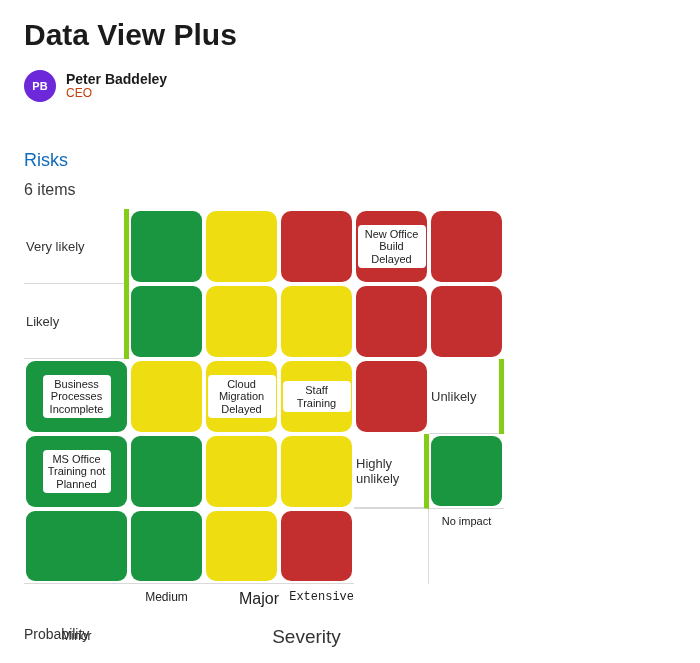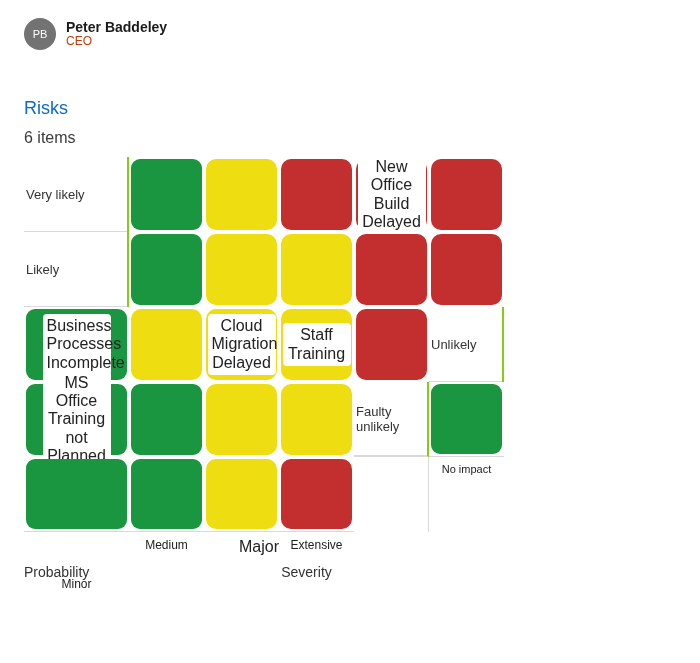--- a/index.html
+++ b/index.html
@@ -1,35 +1,35 @@
 <!DOCTYPE html>
 <html><head>
   <meta charset="utf-8">
   <style>
     * { box-sizing: border-box; margin: 0; padding: 0; }
     html, body { width: 700px; height: 663px; background: #fff; font-family: "Segoe UI", Arial, sans-serif; color: #222; }
     .wrap { padding: 18px 24px; }
     .page-title { font-size: 30px; font-weight: 600; color: #1b1b1b; margin-bottom: 18px; }
     .author-row { display: flex; align-items: center; gap: 10px; margin-bottom: 48px; }
-    .avatar { width: 32px; height: 32px; border-radius: 50%; background: #737373; color: #fff; display: flex; align-items: center; justify-content: center; font-size: 11px; font-weight: 400; }
+    .avatar { width: 32px; height: 32px; border-radius: 50%; background: #6d28d9; color: #fff; display: flex; align-items: center; justify-content: center; font-size: 11px; font-weight: 700; }
     .author-name { font-size: 14px; font-weight: 600; color: #1b1b1b; line-height: 1.1; }
     .author-role { font-size: 12px; color: #c2410c; line-height: 1.1; }
     .section-title { font-size: 18px; font-weight: 400; color: #0f6cbd; margin-bottom: 10px; }
     .count { font-size: 16px; color: #3a3a3a; margin-bottom: 10px; }
 
     .matrix-area { position: relative; width: 510px; }
     .grid {
       display: grid;
       grid-template-columns: 105px repeat(5, 75px);
       grid-template-rows: repeat(5, 75px) 26px;
     }
     .row-hdr {
       display: flex; align-items: center; justify-content: flex-start;
       font-size: 13px; color: #333; padding-left: 2px;
-      border-right: 2px solid #84cc16;
+      border-right: 5px solid #84cc16;
       position: relative;
     }
     .row-hdr::after {
       content: ""; position: absolute; left: 0; right: 0; bottom: 0;
       height: 1px; background: #d9d9d9;
     }
     .probability-col { border-right: 1px solid #d9d9d9; }
     .bottom-border-row { border-bottom: 1px solid #d9d9d9; }
 
     .cell { position: relative; padding: 2px; }
@@ -39,35 +39,36 @@
       display: flex; align-items: center; justify-content: center;
       position: relative;
     }
     .c-green  { background: #1a9641; border-radius: 9px; }
     .c-yellow { background: #eddd11; }
     .c-red    { background: #c32f2f; }
 
     .chip {
       background: #fff;
       color: #222;
-      font-size: 16px;
+      font-size: 11px;
       line-height: 1.15;
       padding: 3px 4px;
       border-radius: 4px;
       text-align: center;
       max-width: 68px;
     }
-    .axis-labels { display: grid; grid-template-columns: 105px 1fr; margin-top: 6px; }
+    .axis-labels { display: grid; grid-template-columns: 105px 1fr; margin-top: 16px; }
     .ylabel { font-size: 14px; color: #333; }
-    .xlabel { font-size: 14px; color: #333; text-align: center; margin-left: -50px; }
+    .xlabel { font-size: 19px; color: #333; text-align: center; margin-left: -50px; }
   </style>
 </head>
 <body>
 
 <div class="wrap">
+  <h1 class="page-title">Data View Plus</h1>
 
   <div class="author-row">
     <div class="avatar">PB</div>
     <div>
       <div class="author-name">Peter Baddeley</div>
       <div class="author-role">CEO</div>
     </div>
   </div>
 
   <div class="section-title">Risks</div>
@@ -143,21 +144,21 @@
       <div class="cell">
           <div class="tile c-green"></div>
         </div>
       <div class="cell">
           <div class="tile c-yellow"></div>
         </div>
       <div class="cell">
           <div class="tile c-yellow"></div>
         </div>
 
-      <div class="row-hdr bottom-border-row">Faulty unlikely</div>
+      <div class="row-hdr bottom-border-row">Highly unlikely</div>
       <div class="cell bottom-border-row">
           <div class="tile c-green"></div>
         </div>
       <div class="cell bottom-border-row">
           <div class="tile c-green"></div>
         </div>
       <div class="cell bottom-border-row">
           <div class="tile c-green"></div>
         </div>
       <div class="cell bottom-border-row">
@@ -165,21 +166,21 @@
         </div>
       <div class="cell bottom-border-row">
           <div class="tile c-red"></div>
         </div>
 
       <div class="probability-col"></div>
       <div class="col-hdr" style="text-align:center;font-size:11px;padding-top:6px;">No impact</div>
       <div class="col-hdr" style="text-align:center;font-size:12px;padding-top:6px;margin-top:39px;">Minor</div>
       <div class="col-hdr" style="text-align:center;font-size:12px;padding-top:6px;">Medium</div>
       <div class="col-hdr" style="text-align:right;font-size:16px;padding-top:6px;">Major</div>
-      <div class="col-hdr" style="text-align:center;font-size:12px;padding-top:6px;">Extensive</div>
+      <div class="col-hdr" style="text-align:right;font-size:12px;padding-top:6px;font-family:Liberation Mono, monospace;">Extensive</div>
     </div>
 
     <div class="axis-labels">
       <div class="ylabel">Probability</div>
       <div class="xlabel">Severity</div>
     </div>
   </div>
 </div>
 
 </body></html>

